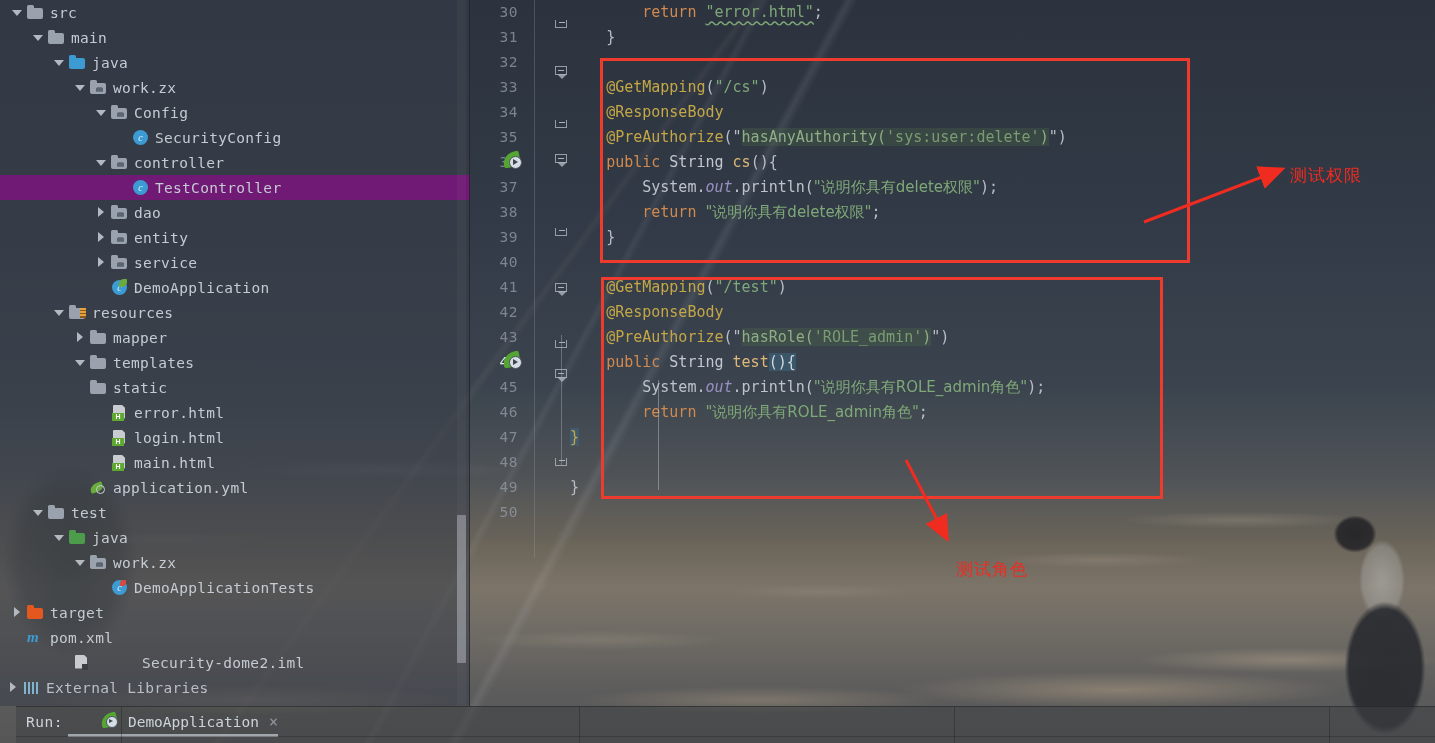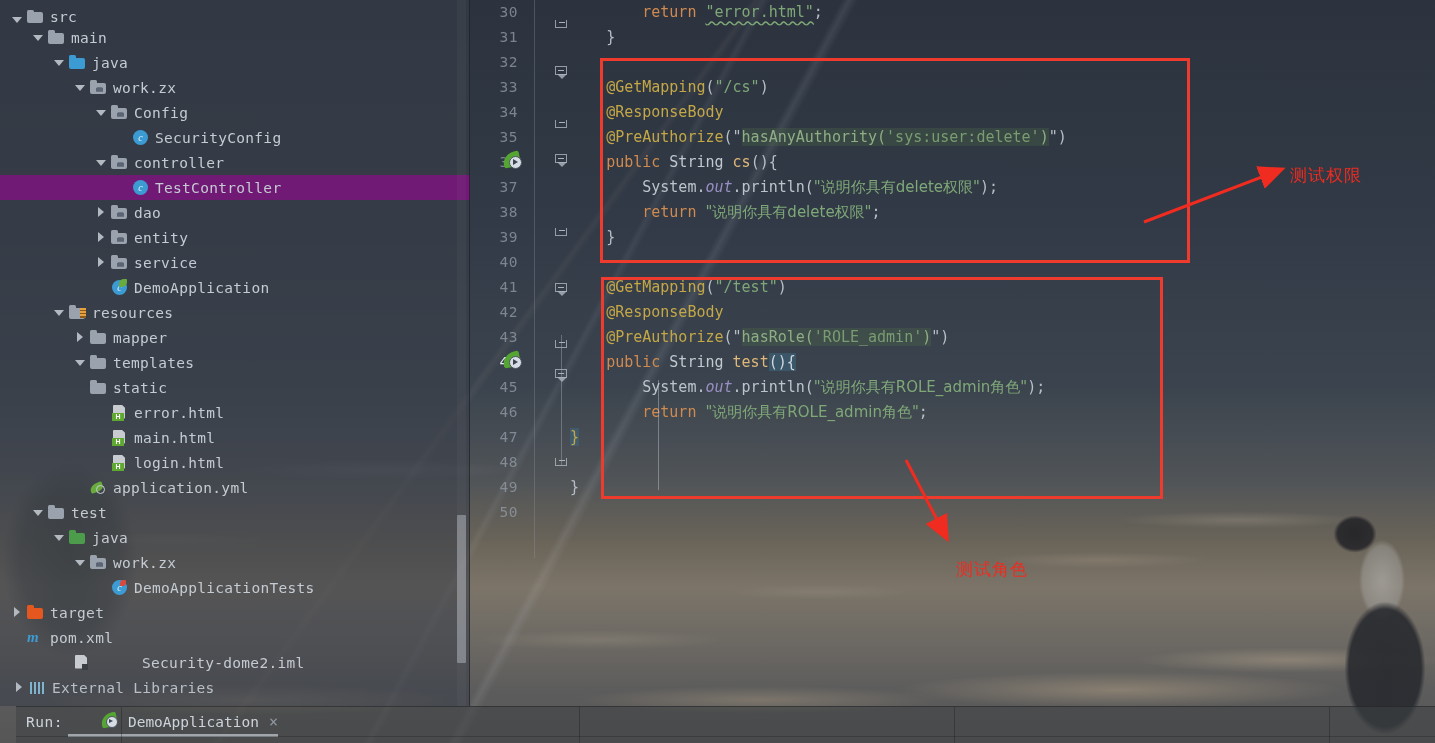--- a/index.html
+++ b/index.html
@@ -371,21 +371,21 @@
 </head>
 <body>
 
 <div id="app">
 
   <div class="bgimg"></div>
   <div class="streaks"></div>
 
   <div id="sidebar">
     <div class="tree" id="tree">
-        <div class="row" style="padding-left: 12px; align-items: flex-end;">
+        <div class="row" style="padding-left: 12px;">
           <span class="arrow down"></span>
           <span class="ico folder"></span>
           <span class="lbl">src</span>
         </div>
         <div class="row" style="padding-left: 33px;">
           <span class="arrow down"></span>
           <span class="ico folder"></span>
           <span class="lbl">main</span>
         </div>
         <div class="row" style="padding-left: 54px;">
@@ -467,28 +467,28 @@
           <span class="ico html">
             <span class="htmlbadge">H</span>
           </span>
           <span class="lbl">error.html</span>
         </div>
         <div class="row" style="padding-left: 96px;">
           <span class="arrow "></span>
           <span class="ico html">
             <span class="htmlbadge">H</span>
           </span>
-          <span class="lbl">main.html</span>
+          <span class="lbl">login.html</span>
         </div>
         <div class="row" style="padding-left: 96px;">
           <span class="arrow "></span>
           <span class="ico html">
             <span class="htmlbadge">H</span>
           </span>
-          <span class="lbl">login.html</span>
+          <span class="lbl">main.html</span>
         </div>
         <div class="row" style="padding-left: 75px;">
           <span class="arrow "></span>
           <span class="ico yml">
             <span class="ymlring"></span>
           </span>
           <span class="lbl">application.yml</span>
         </div>
         <div class="row" style="padding-left: 33px;">
           <span class="arrow down"></span>
@@ -522,21 +522,21 @@
           <span class="ico mvn"></span>
           <span class="lbl">pom.xml</span>
         </div>
         <div class="row" style="padding-left: 12px; gap: 46px;">
           <span class="arrow "></span>
           <span class="ico iml">
             <span class="imlsq"></span>
           </span>
           <span class="lbl">Security-dome2.iml</span>
         </div>
-        <div class="row" style="padding-left: 14px;">
+        <div class="row" style="padding-left: 8px;">
           <span class="arrow right"></span>
           <span class="ico libs"></span>
           <span class="lbl ext-lbl">External Libraries</span>
         </div>
       </div>
     <div id="sb-scrolltrack"></div>
     <div id="sb-scroll"></div>
   </div>
   <div id="sb-border"></div>
 

